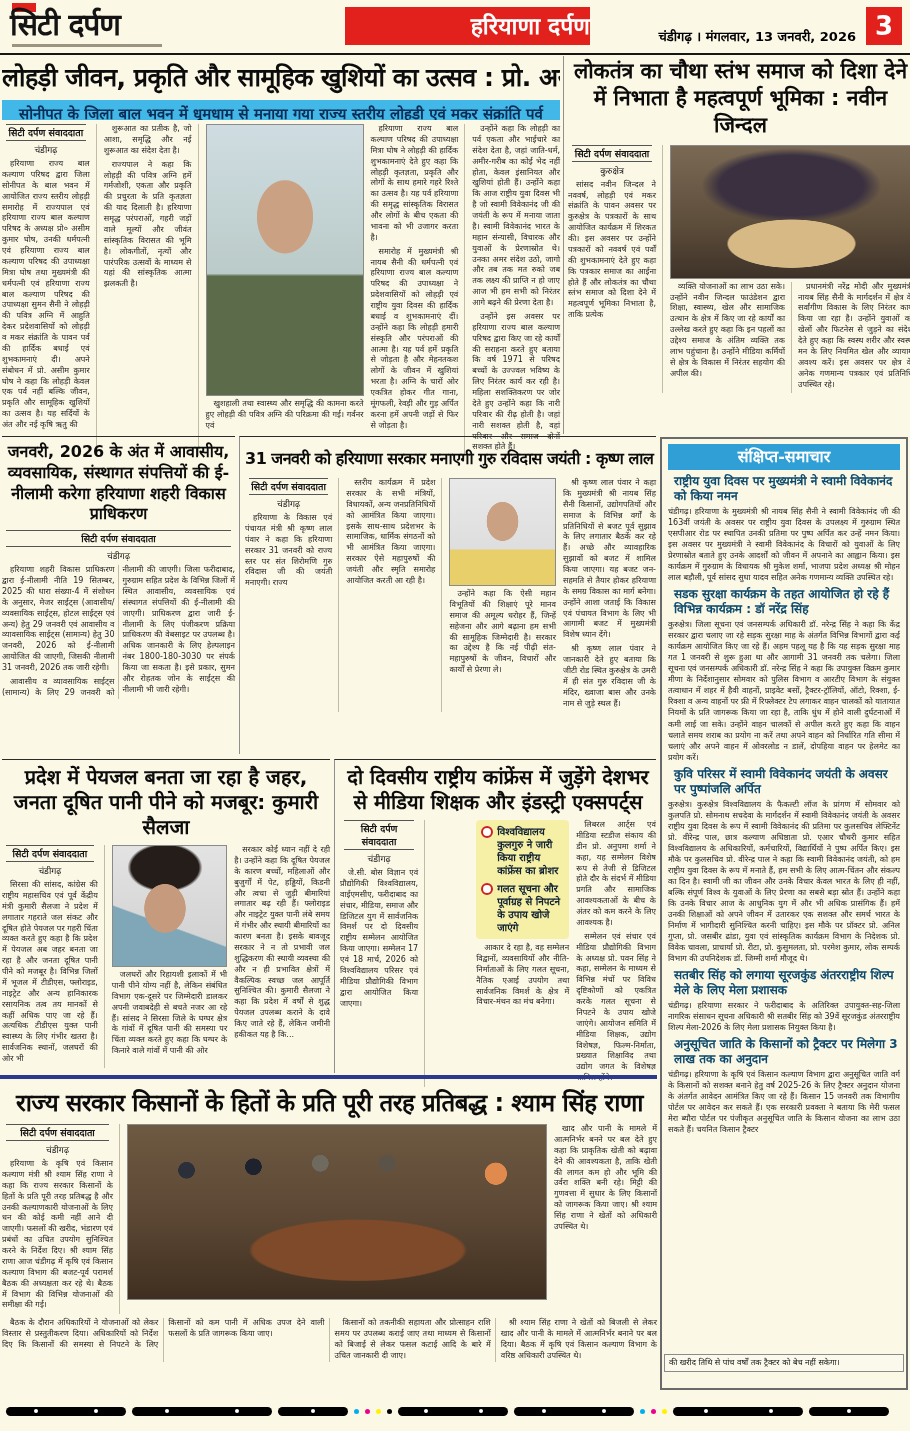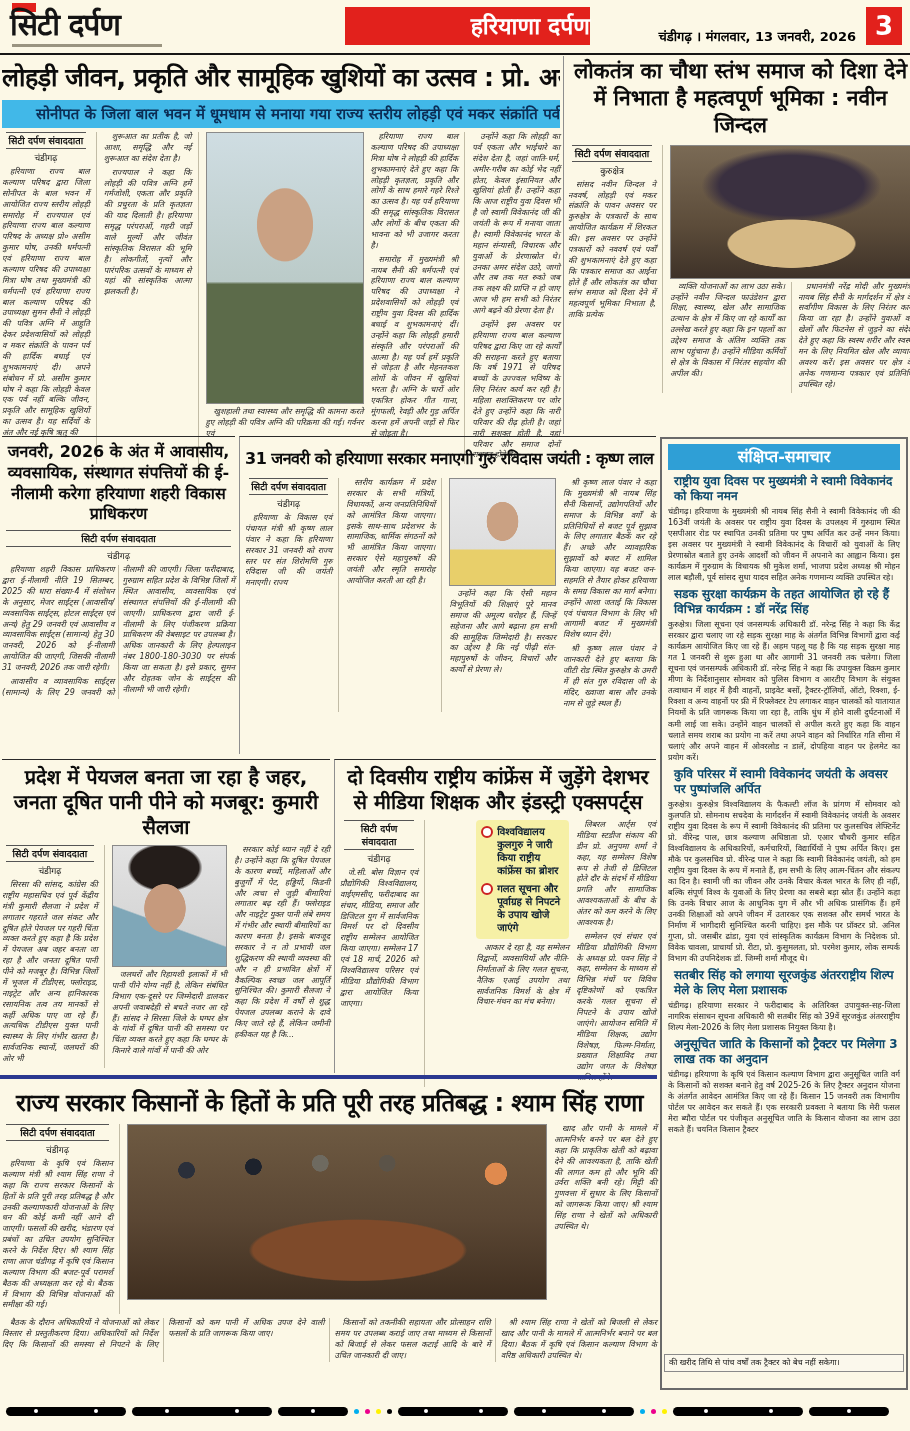--- a/index.html
+++ b/index.html
@@ -15,29 +15,29 @@
   .dateline{position:absolute;right:54px;top:27px;font-size:13px;font-weight:bold;color:#000000;}
   .pagenum{position:absolute;right:8px;top:7px;width:36px;height:38px;background:#e2211c;color:#fff;
            font-size:26px;font-weight:bold;text-align:center;line-height:38px;}
   
   .hl{font-weight:bold;color:#0c0c0c;}
   .nowrap{white-space:nowrap;overflow:hidden;text-align:center;letter-spacing:-0.5px;}
   .by{text-align:center;font-weight:bold;font-size:9.5px;border-top:1px solid #555;border-bottom:1px solid #555;
       padding:1px 0;margin:0 4px 1px 4px;}
   .city{text-align:center;font-size:9px;padding:1px 0 3px 0;}
   .bt{font-size:8px;line-height:1.36;text-align:justify;color:#262626;}
-  .bt p{margin:0 0 3px 0;text-indent:8px;font-style:italic;}
+  .bt p{margin:0 0 3px 0;text-indent:8px;}
   .colrow{display:flex;gap:7px;}
   .rule{border-right:1px solid #c2bca6;padding-right:6px;}
   .photo{border:1px solid #8a8a8a;box-sizing:border-box;}
   
   .art-lohri{position:absolute;left:2px;top:56px;width:558px;height:377px;}
   .hl1{font-size:25px;height:44px;line-height:44px;}
-  .band{height:28px;background:#41b8e8;color:#0b2d55;font-weight:bold;font-size:15px;line-height:28px;
-        text-align:right;white-space:nowrap;overflow:hidden;}
+  .band{height:20px;background:#41b8e8;color:#0b2d55;font-weight:bold;font-size:15px;line-height:28px;
+        text-align:center;white-space:nowrap;overflow:hidden;}
   .lohri-photo{width:158px;height:272px;
      background:
        radial-gradient(ellipse 46px 60px at 50% 34%, #caa183 60%, rgba(0,0,0,0) 62%),
        linear-gradient(180deg, rgba(0,0,0,0) 55%, #5c6b4a 56%),
        linear-gradient(180deg,#cfdde2 0%,#b9c9c6 60%,#8fa08a 100%);}
   
   .art-jindal{position:absolute;left:563px;top:56px;width:345px;height:378px;border-left:1px solid #8f8f8f;padding-left:4px;box-sizing:content-box;}
   .hl2{font-size:21px;line-height:1.28;text-align:center;padding:2px 0 6px 0;}
   .jindal-photo{width:100%;height:134px;margin-bottom:3px;
      background:

